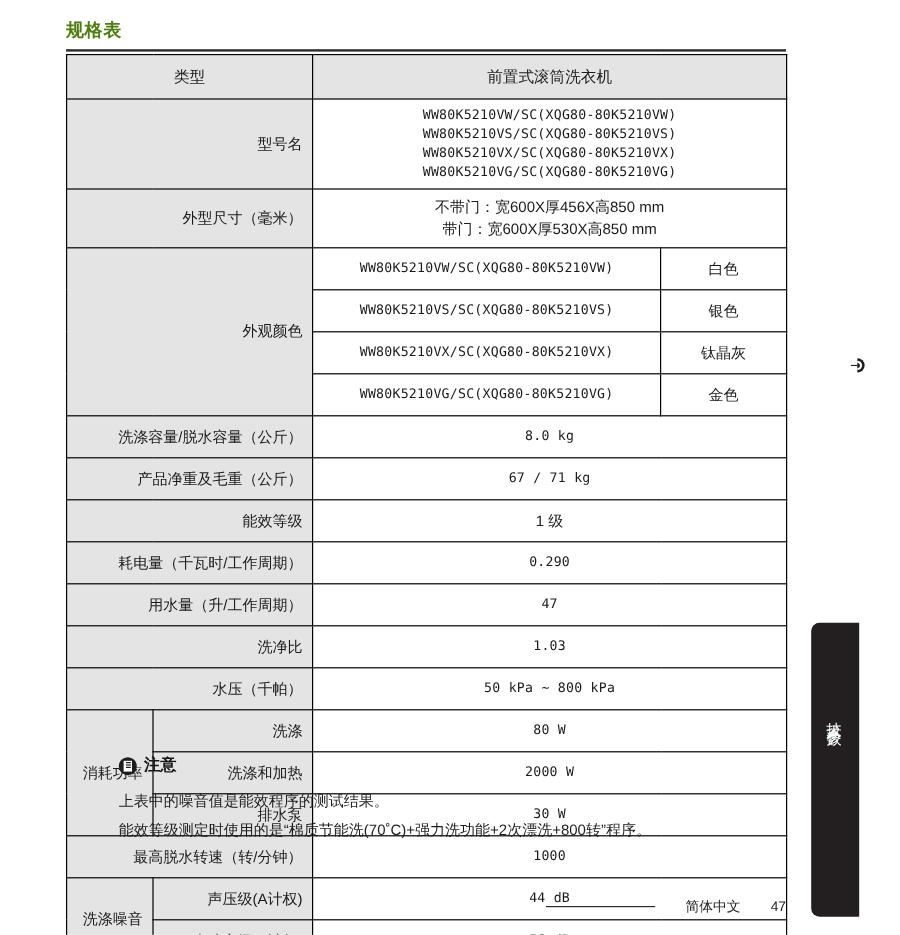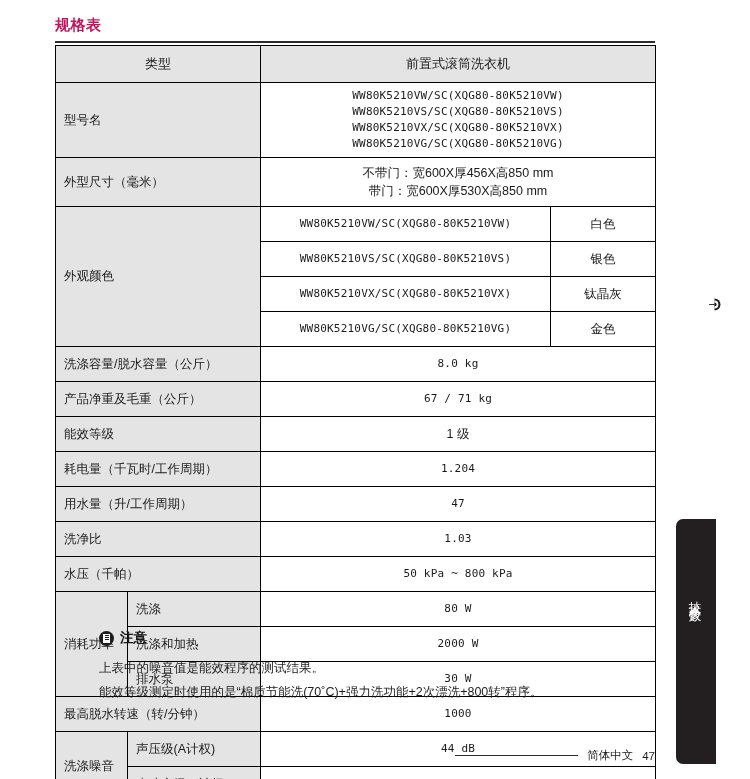--- a/index.html
+++ b/index.html
@@ -17,21 +17,21 @@
   }
 
   
   #page-title {
     position: absolute;
     left: 55px;
     top: 16px;
     font-size: 15px;
     font-weight: bold;
     letter-spacing: 0.5px;
-    color: #be185d;
+    color: #4d7c0f;
   }
   #title-rule {
     position: absolute;
     left: 55px;
     top: 41px;
     width: 600px;
     height: 2px;
     background: #2b2b2b;
   }
 
@@ -46,21 +46,21 @@
     font-size: 12px;
   }
   #spec-table td {
     border: 1px solid #000000;
     padding: 5px 8px;
     vertical-align: middle;
     line-height: 1.45;
   }
   .lbl {
     background: #e4e4e4;
-    text-align: left;
+    text-align: right;
     font-size: 12.5px;
     color: #1a1a1a;
   }
   .lbl-ctr {
     background: #e4e4e4;
     text-align: center;
     font-size: 13px;
     font-weight: normal;
   }
   .val {
@@ -170,21 +170,21 @@
 
   
   #footer {
     position: absolute;
     left: 455px;
     top: 748px;
     width: 200px;
     display: flex;
     align-items: center;
     justify-content: flex-end;
-    gap: 9px;
+    gap: 25px;
   }
   #footer-rule {
     flex: 1;
     height: 1px;
     background: #2b2b2b;
   }
   #footer-lang {
     font-size: 11.5px;
     color: #1d1d1d;
   }
@@ -256,21 +256,21 @@
     <tr>
       <td class="lbl r-one nowrap" colspan="2">产品净重及毛重（公斤）</td>
       <td class="val mono" colspan="2">67 / 71 kg</td>
     </tr>
     <tr>
       <td class="lbl r-one nowrap" colspan="2">能效等级</td>
       <td class="val val-cn" colspan="2">1 级</td>
     </tr>
     <tr>
       <td class="lbl r-one nowrap" colspan="2">耗电量（千瓦时/工作周期）</td>
-      <td class="val mono" colspan="2">1.204</td>
+      <td class="val mono" colspan="2">0.290</td>
     </tr>
     <tr>
       <td class="lbl r-one nowrap" colspan="2">用水量（升/工作周期）</td>
       <td class="val mono" colspan="2">47</td>
     </tr>
     <tr>
       <td class="lbl r-one nowrap" colspan="2">洗净比</td>
       <td class="val mono" colspan="2">1.03</td>
     </tr>
     <tr>

